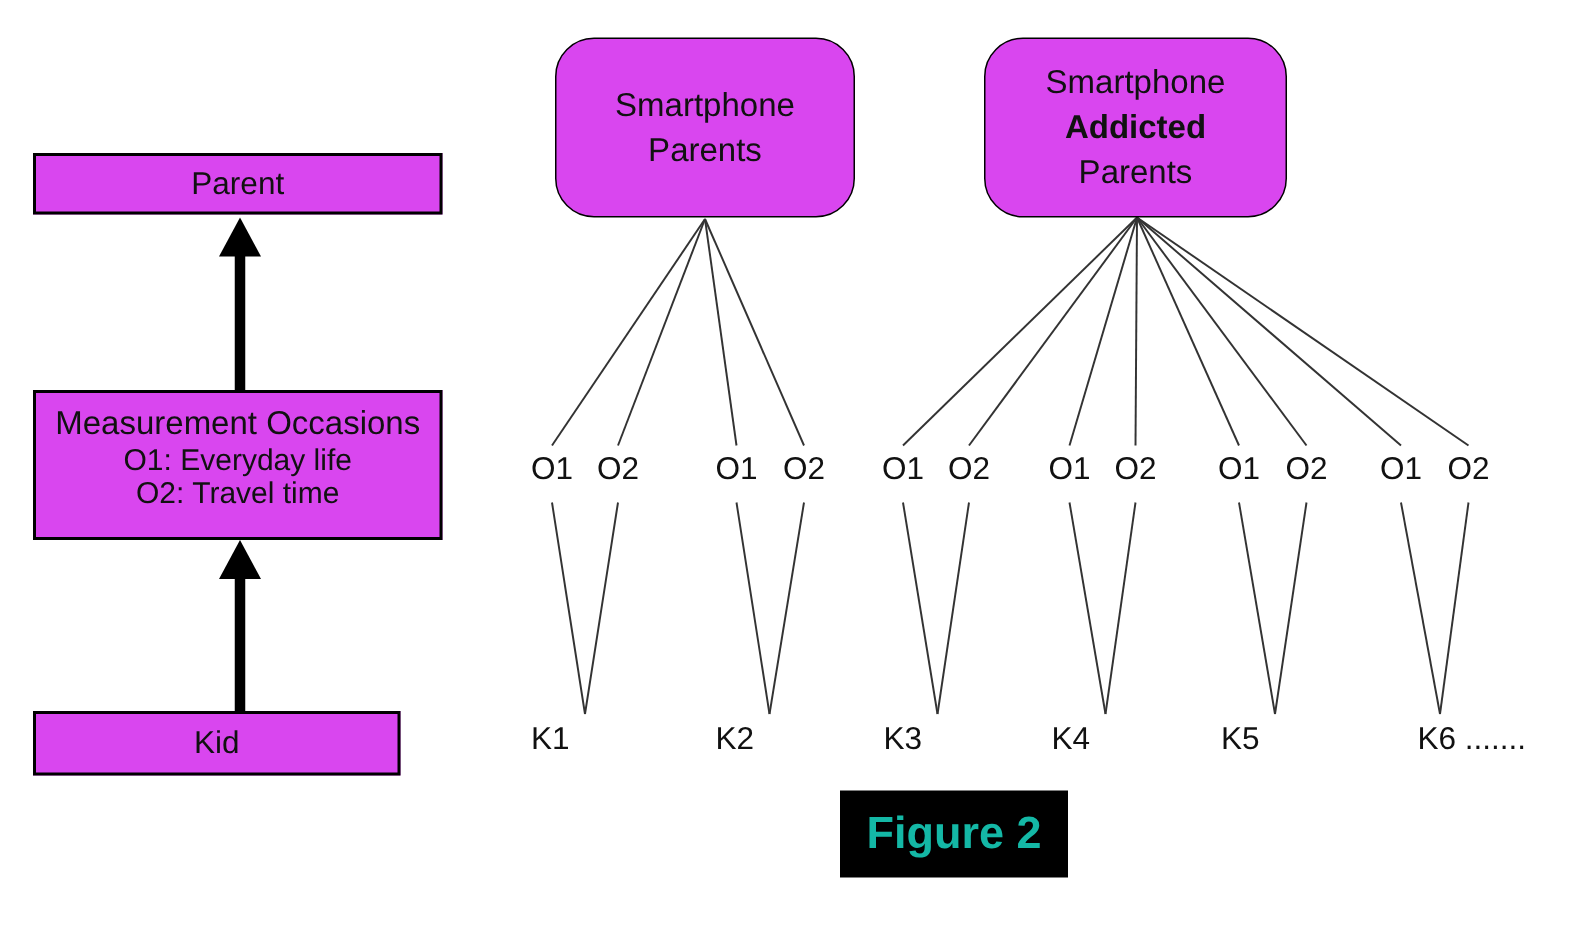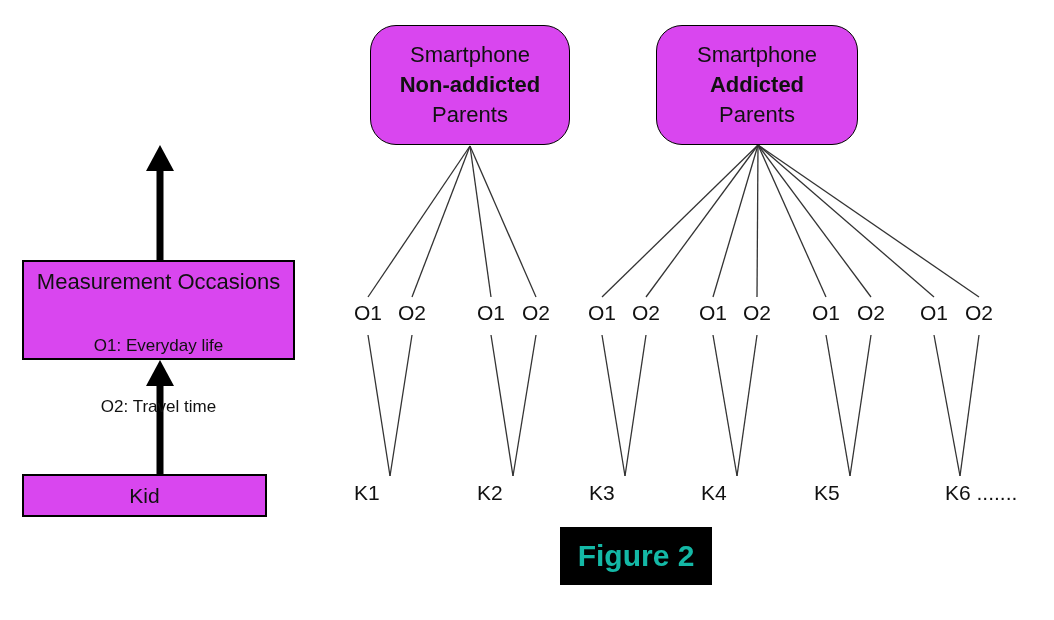--- a/index.html
+++ b/index.html
@@ -11,21 +11,21 @@
 
   .box {
     position:absolute; box-sizing:border-box; background:#d946ef;
     border:2px solid #000000; display:flex; align-items:center; justify-content:center;
     text-align:center;
   }
   .plain-label { font-size:21px; }
 
   .meas-box { flex-direction:column; justify-content:flex-start; padding-top:6px; }
   .meas-title { font-size:22px; line-height:28px; }
-  .meas-sub   { font-size:17px; line-height:22px;margin-top:39px; }
+  .meas-sub   { font-size:20px; line-height:22px; }
 
   .rounded {
     border-radius:26px; border:1.5px solid #000000;
     flex-direction:column; line-height:30px; font-size:22px;
   }
   .rounded .bold { font-weight:bold; }
 
   .olabel {
     position:absolute; top:301px; width:48px; text-align:center;
     font-size:21px; white-space:nowrap;
@@ -85,34 +85,36 @@
     <g fill="#000000" stroke="none">
       <rect x="156.5" y="381" width="7" height="93"></rect>
       <polygon points="160,360 146,386 174,386"></polygon>
     </g>
     <g fill="#000000" stroke="none">
       <rect x="156.5" y="166" width="7" height="94"></rect>
       <polygon points="160,145 146,171 174,171"></polygon>
     </g>
   </svg>
 
+  <div class="box plain-label" style="left:22px; top:102px; width:273px; height:41px;">
+    <span>Parent</span>
+  </div>
 
   <div class="box meas-box" style="left:22px; top:260px; width:273px; height:100px;">
     <div class="meas-title">Measurement Occasions</div>
     <div class="meas-sub">O1: Everyday life</div>
     <div class="meas-sub">O2: Travel time</div>
   </div>
 
   <div class="box plain-label" style="left:22px; top:474px; width:245px; height:43px;">
     <span>Kid</span>
   </div>
 
   <div class="box rounded" style="left:370px; top:25px; width:200px; height:120px;">
     <div>Smartphone</div>
-    <div class="bold">Non-addicted</div>
     <div>Parents</div>
   </div>
 
   <div class="box rounded" style="left:656px; top:25px; width:202px; height:120px;">
     <div>Smartphone</div>
     <div class="bold">Addicted</div>
     <div>Parents</div>
   </div>
 
   <span class="olabel" style="left:344px;">O1</span>

